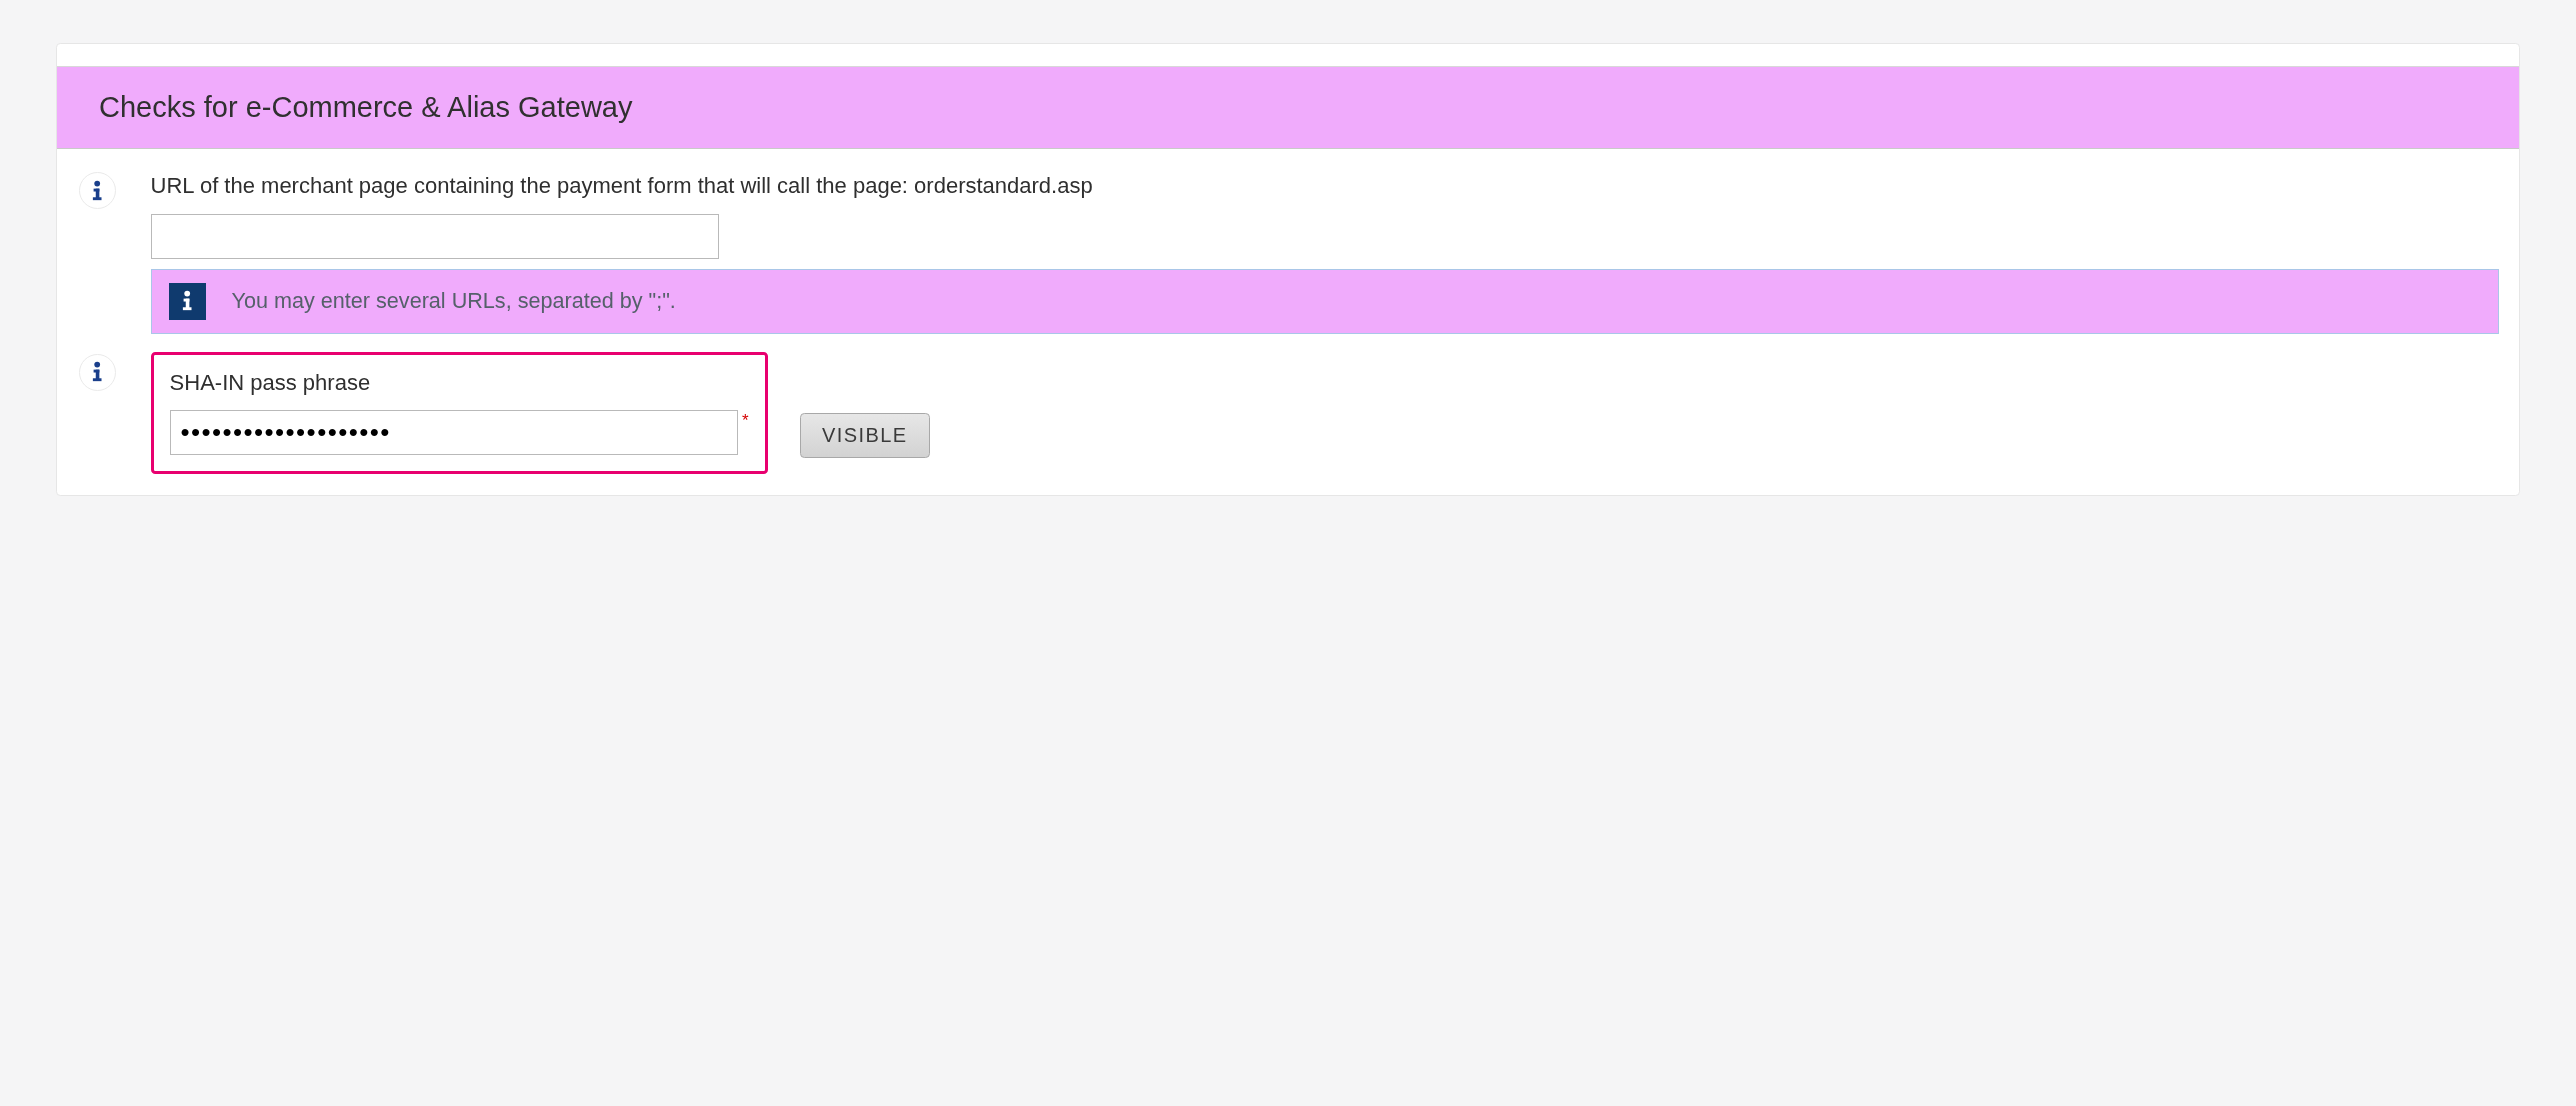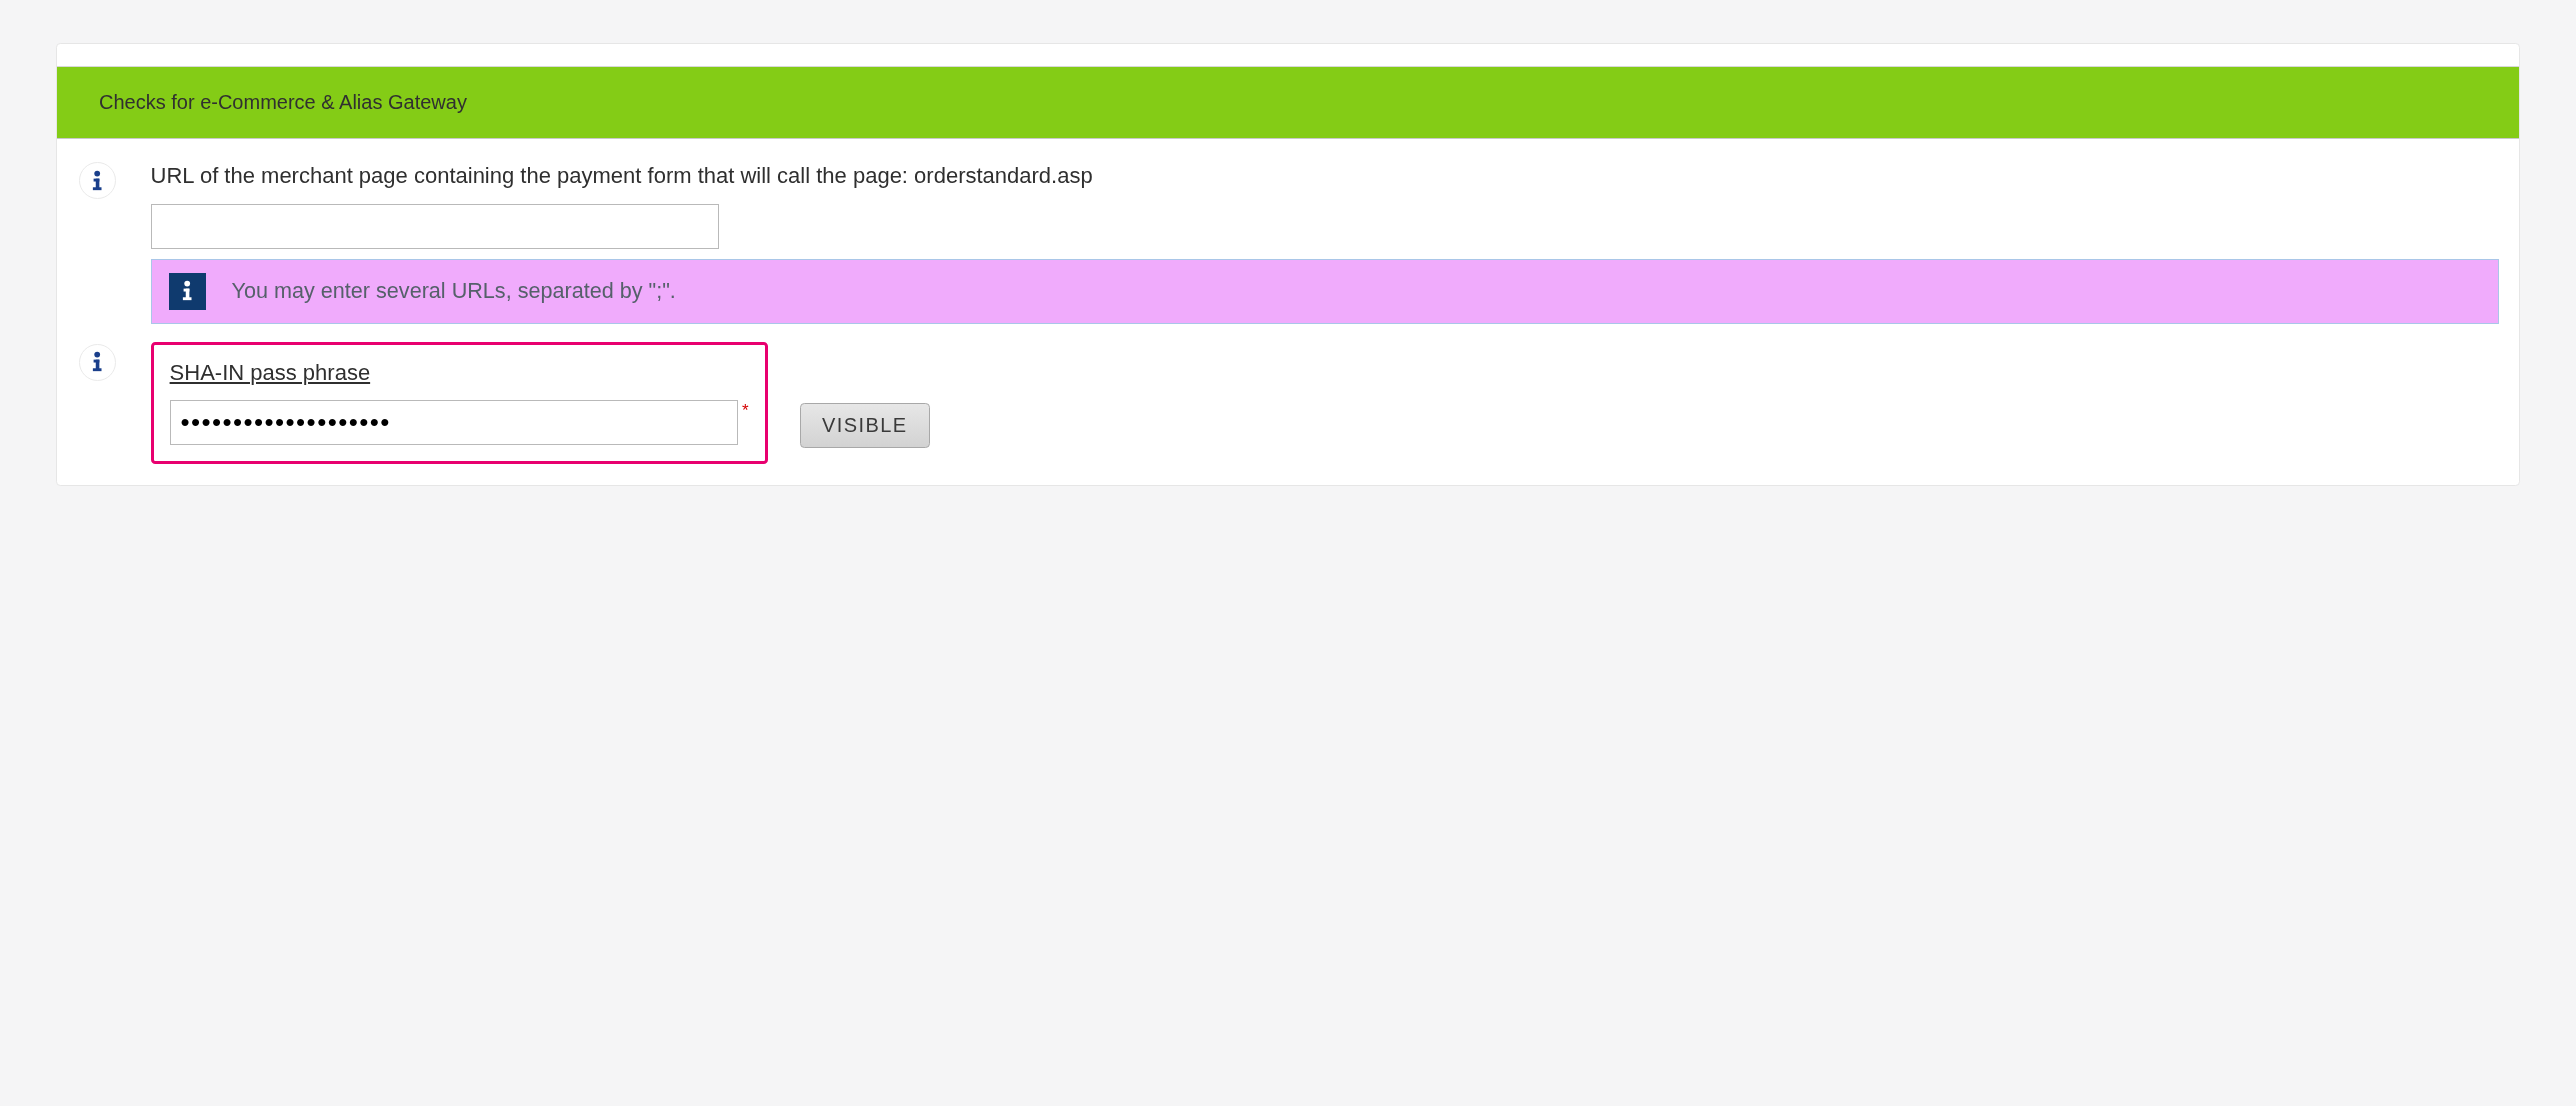--- a/index.html
+++ b/index.html
@@ -13,25 +13,25 @@
   }
   .panel {
     background: #ffffff;
     border: 0.7px solid #e6e6e6;
     border-radius: 4.3px;
     padding: 0;
     width: 100%;
     min-height: 403px;
   }
   .section-header {
-    background: #84cc16;
+    background: #f0abfc;
     border-top: 0.7px solid #d8d8d8;
     border-bottom: 0.7px solid #c9c9c9;
     padding: 24.4px 21.6px 24.4px 42px;
-    font-size: 20px;
+    font-size: 29px;
     color: #303030;
     margin: 21.6px 0 0 0;
   }
   .row {
     display: flex;
     align-items: flex-start;
     padding: 0 0 0 21.6px;
     margin-top: 21.6px;
   }
   .info-badge {
@@ -84,21 +84,21 @@
     margin-right: 26px;
   }
   .note-icon svg { width: 14.4px; height: 21.6px; }
   .note-text { font-size: 21.6px; color: #55606a; }
   .highlight-box {
     border: 3.6px solid #e8006f;
     border-radius: 4.3px;
     padding: 13px 16px 16px 16px;
     display: inline-block;
   }
-  .field-label.compact { margin-bottom: 11.5px; text-decoration: underline; }
+  .field-label.compact { margin-bottom: 11.5px; }
   .pw-row { display: flex; align-items: center; }
   .pw-input {
     width: 568px;
     height: 45px;
     border: 0.7px solid #b9b9b9;
     padding: 5.8px 10px;
     font-size: 26px;
     letter-spacing: 1.4px;
     background: #fff;
     outline: none;

